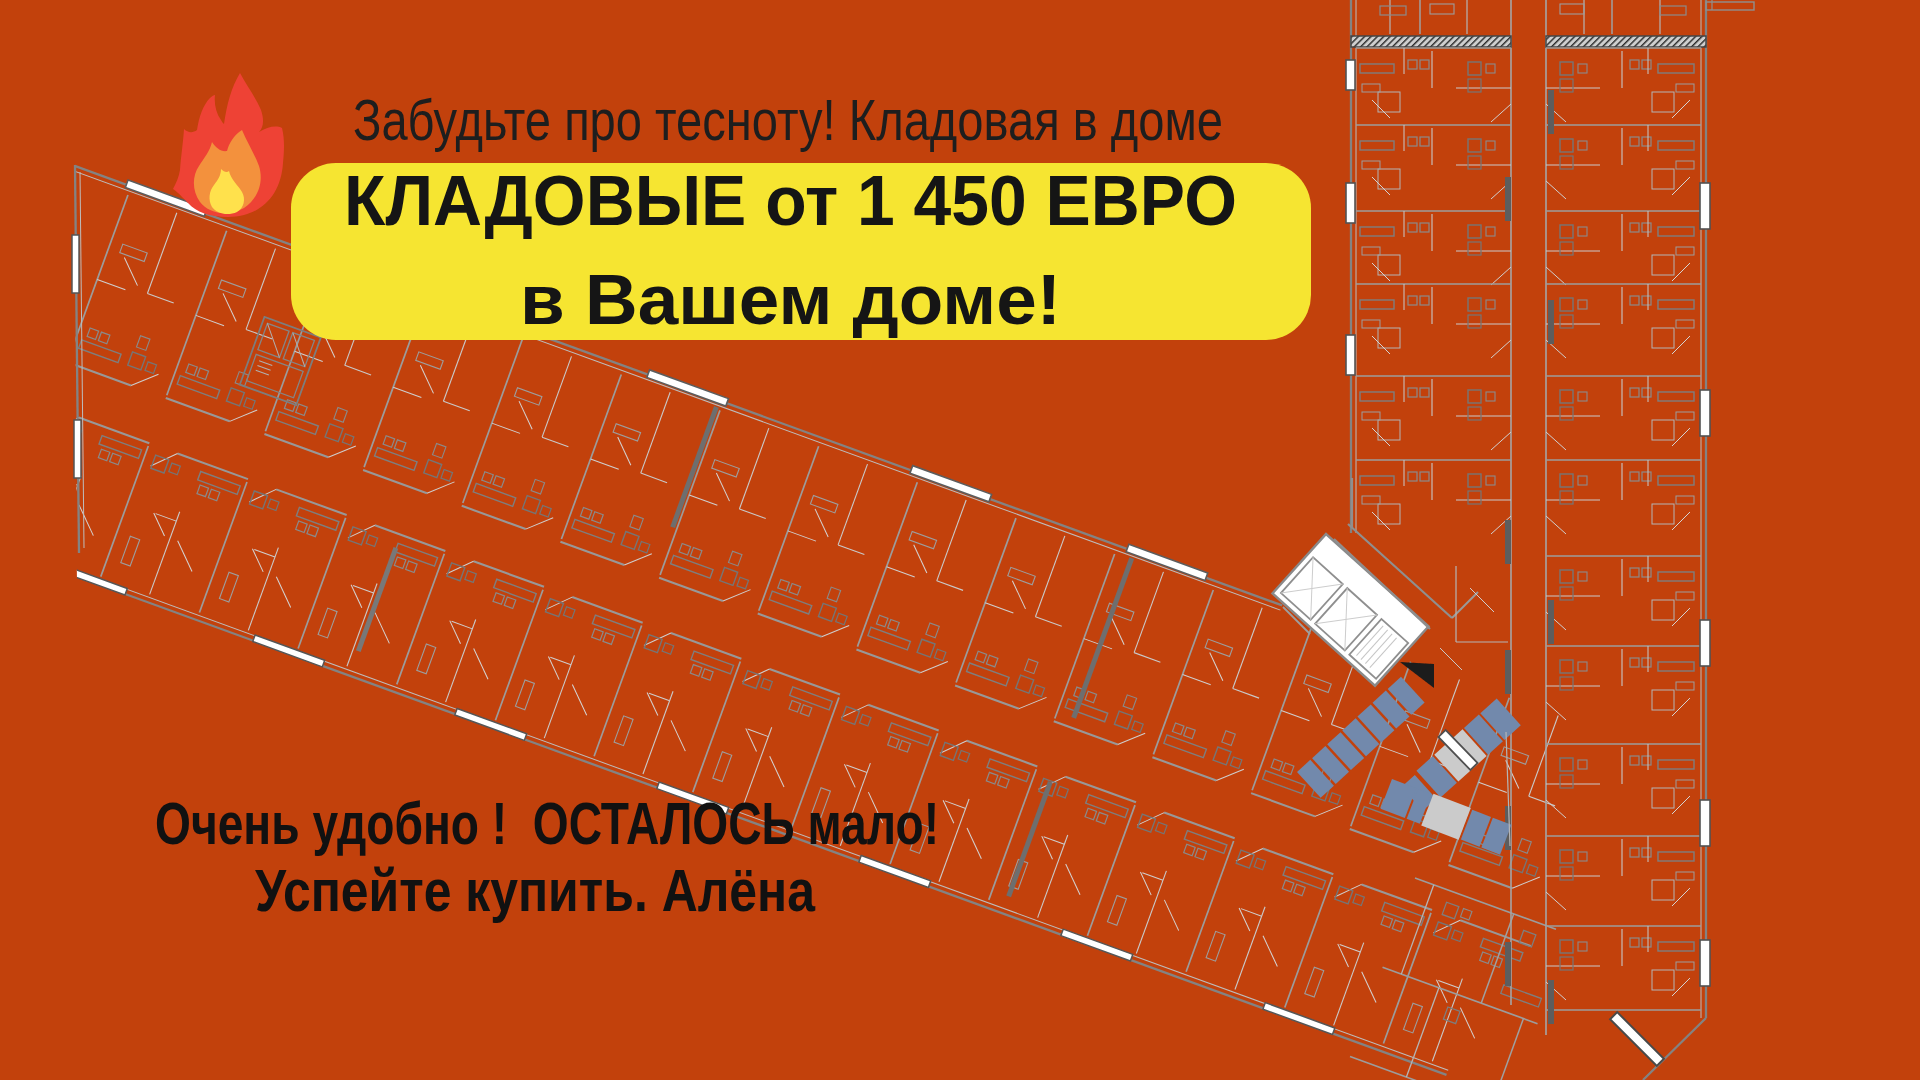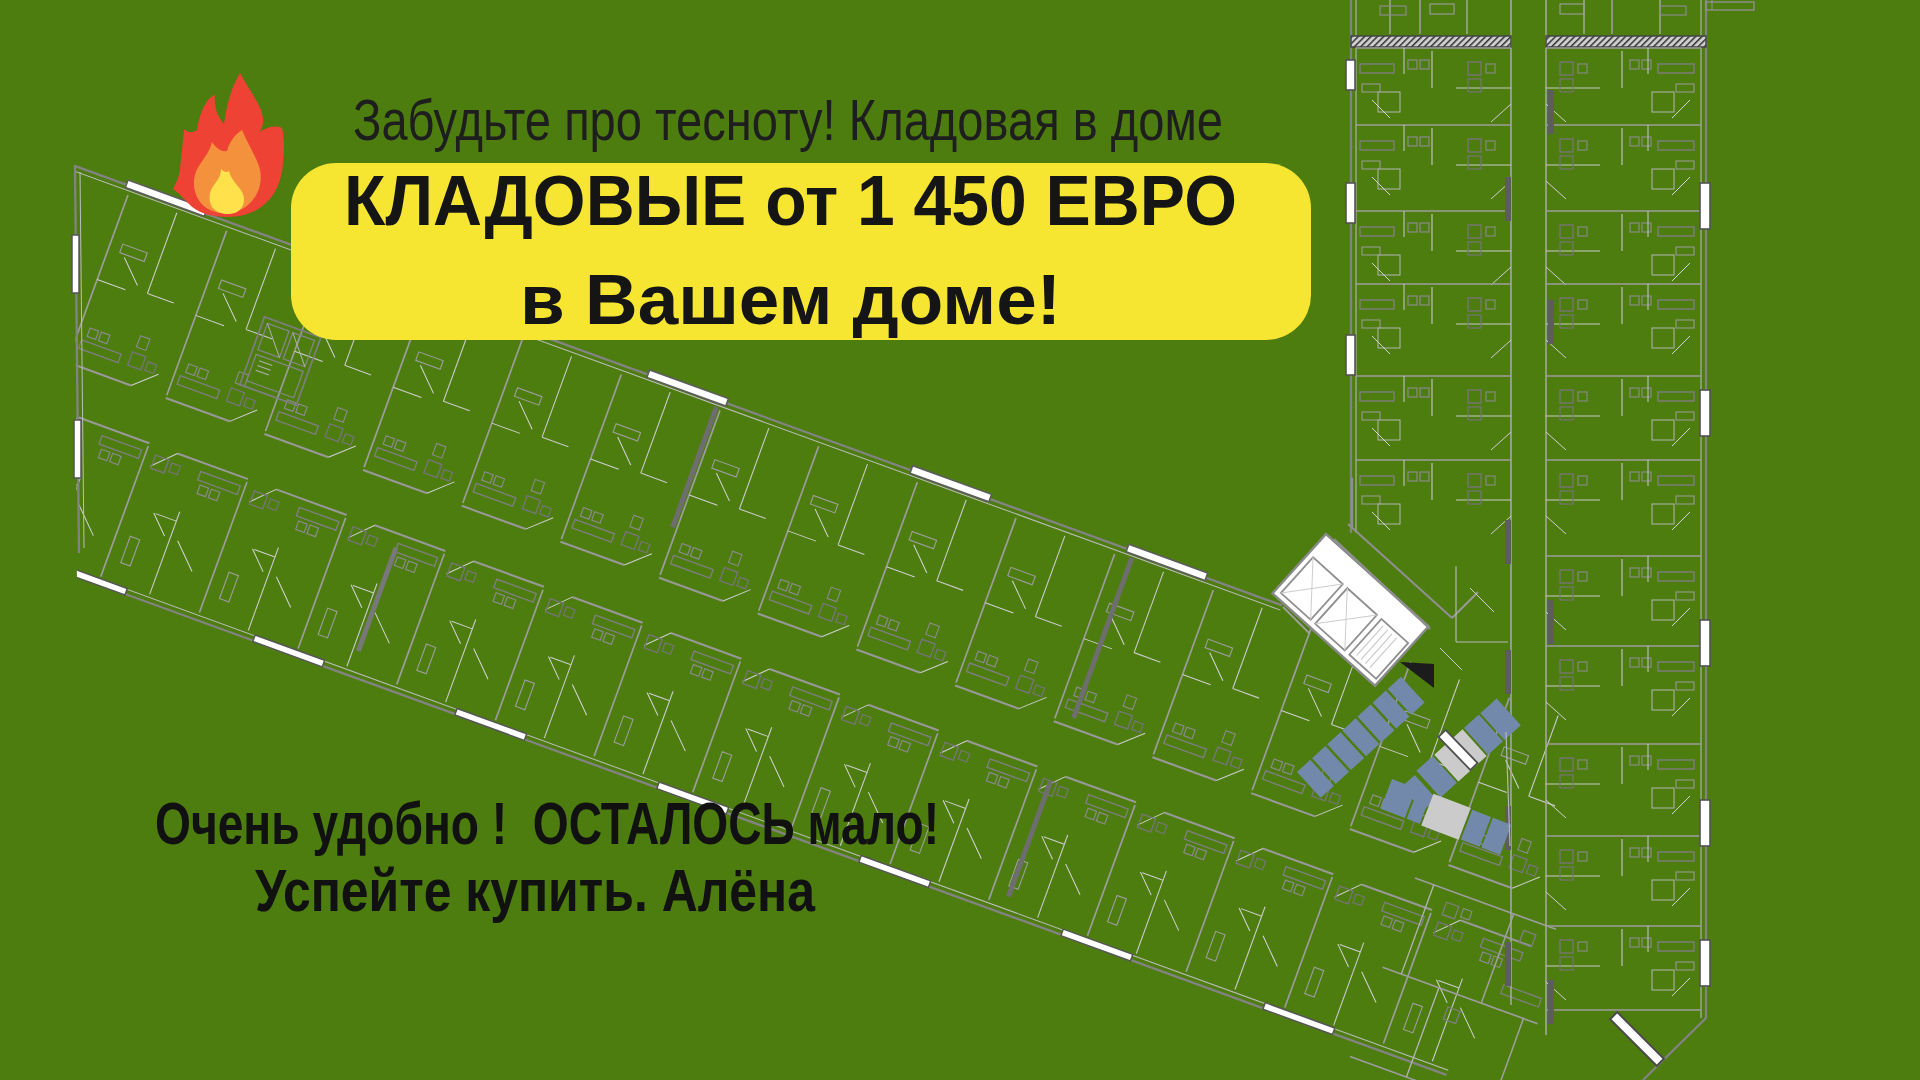--- a/index.html
+++ b/index.html
@@ -1,15 +1,15 @@
 <!DOCTYPE html>
 <html><head><meta charset="utf-8">
 <style>
 html,body{margin:0;padding:0;background:#ffffff;}
-.page{position:relative;width:1920px;height:1080px;overflow:hidden;background:#4d7c0f;font-family:"Liberation Sans", sans-serif;}
+.page{position:relative;width:1920px;height:1080px;overflow:hidden;background:#c2410c;font-family:"Liberation Sans", sans-serif;}
 </style></head><body>
 <div class="page">
 <svg width="1920" height="1080" viewBox="0 0 1920 1080">
 <defs>
 <pattern id="hatch" width="4.5" height="4.5" patternUnits="userSpaceOnUse" patternTransform="rotate(45)">
           <rect width="4.5" height="4.5" fill="#cfcfcf"></rect>
           <line x1="0" y1="0" x2="0" y2="4.5" stroke="#2e2e2e" stroke-width="2.9"></line>
         </pattern>
 <g id="du">
           <line x1="0" y1="10" x2="0" y2="185" stroke="#9c9c9c" stroke-width="1.7"></line>

